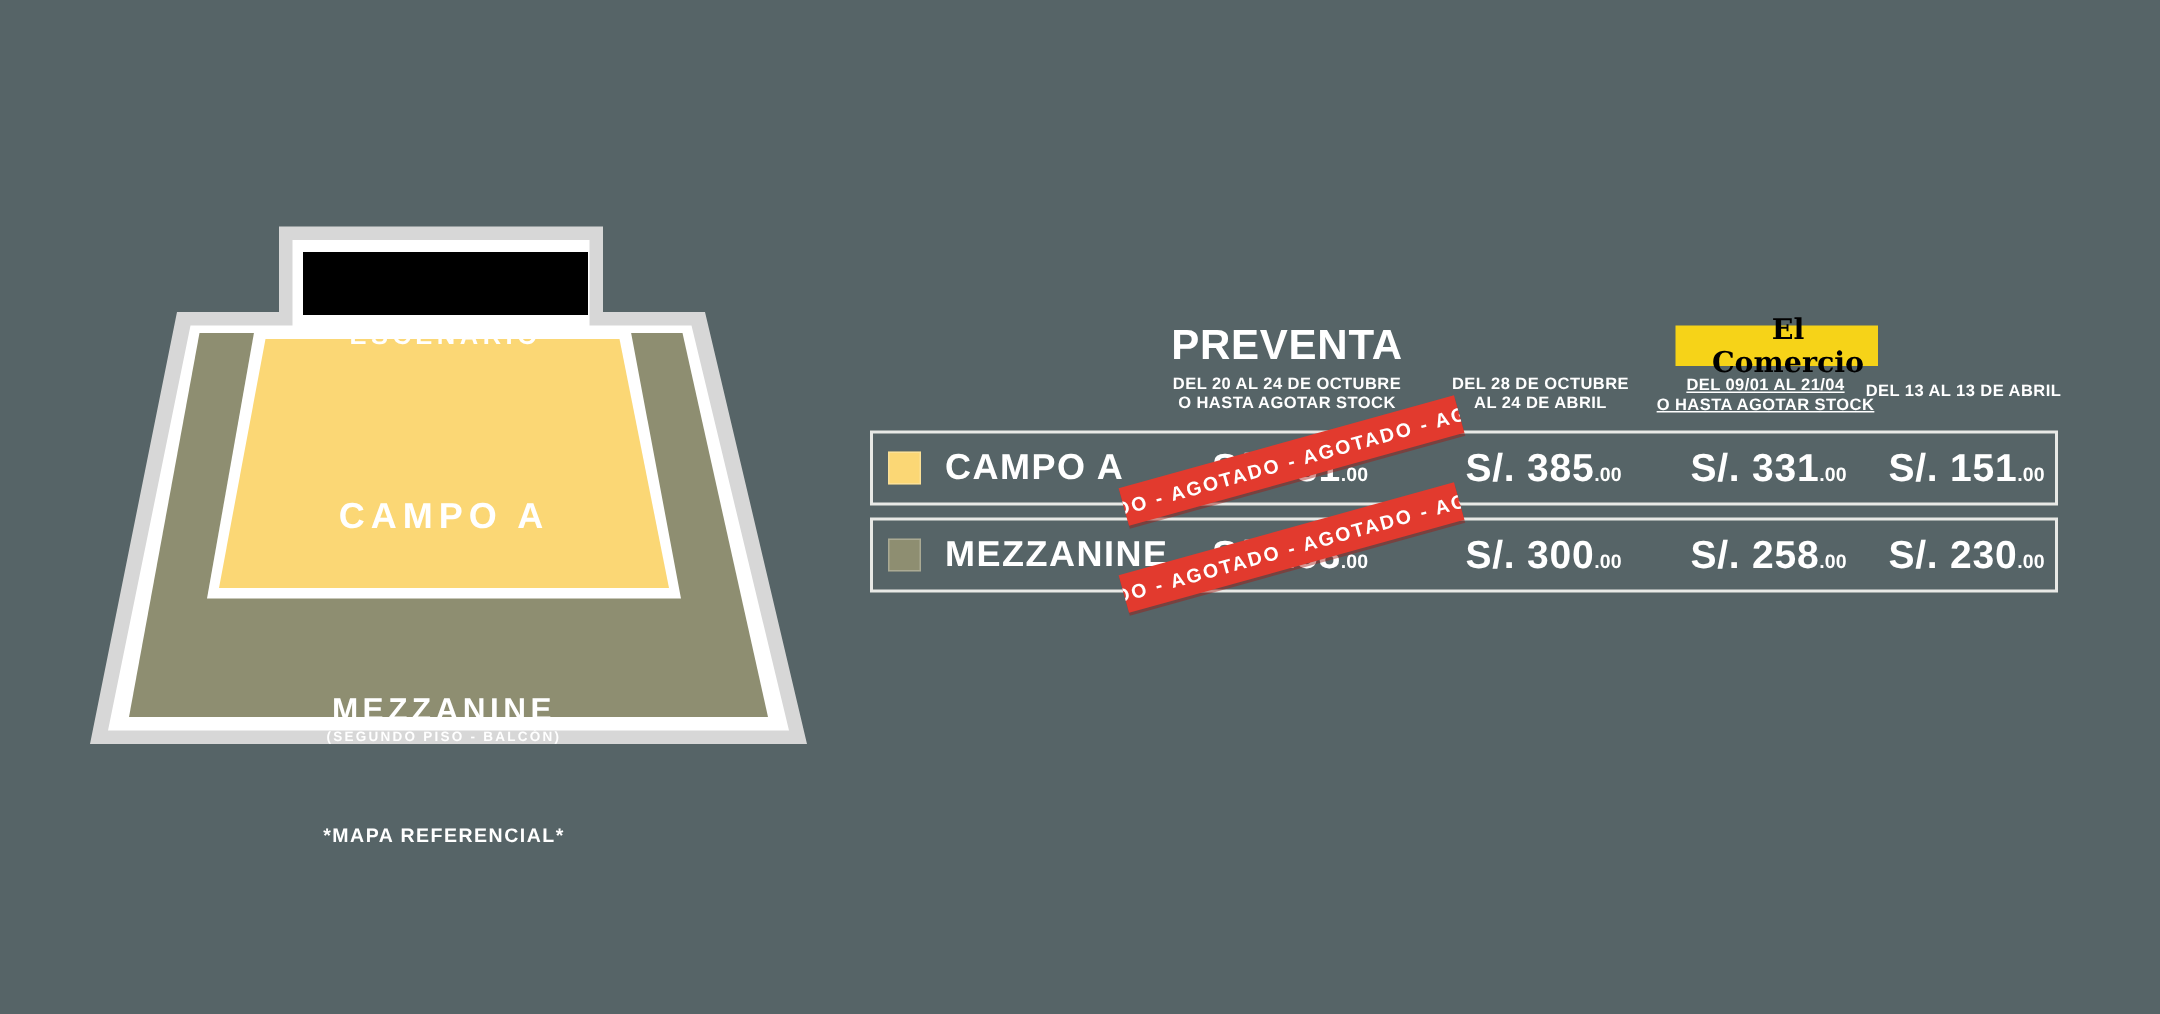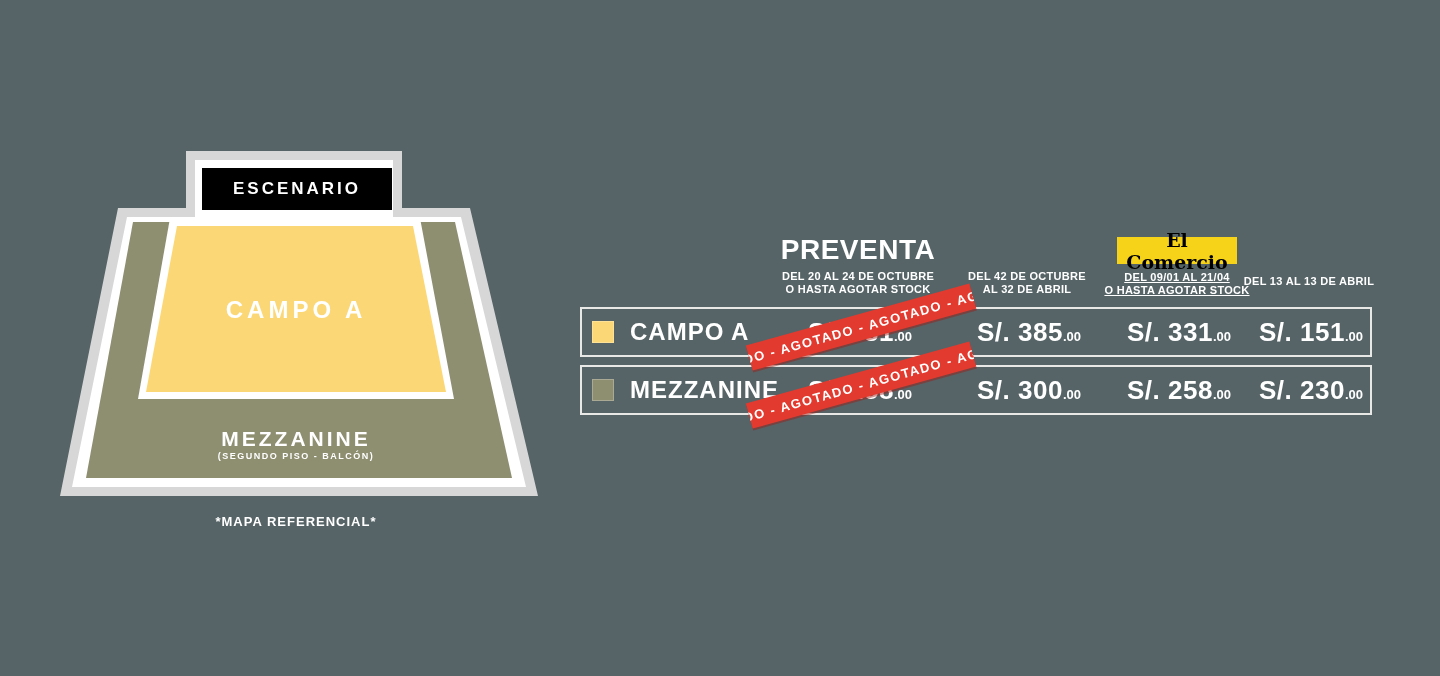--- a/index.html
+++ b/index.html
@@ -2,41 +2,41 @@
 <html><head>
 <meta charset="utf-8">
 <style>
   html,body{margin:0;padding:0;}
   body{
     width:1440px;height:676px;overflow:hidden;position:relative;
     background:#566467;
     font-family:"Liberation Sans", sans-serif;
     color:#ffffff;
   }
-  .abs{position:absolute;}
+  .abs{position:absolute;margin-top:35px;}
   
   #map-svg{position:absolute;left:40px;top:140px;}
   .map-label{position:absolute;text-align:center;color:#fff;}
   #stage-label{left:202px;top:168px;width:190px;height:42px;display:flex;align-items:center;justify-content:center;
     font-size:17px;font-weight:bold;letter-spacing:3px;}
   #campo-label{left:156px;top:296px;width:280px;font-size:24px;font-weight:bold;letter-spacing:4px;}
   #mezz-label{left:146px;top:427px;width:300px;font-size:21px;font-weight:bold;letter-spacing:3px;}
   #mezz-sub{left:146px;top:451px;width:300px;font-size:9px;font-weight:bold;letter-spacing:1.5px;}
   #map-footnote{left:146px;top:514px;width:300px;font-size:13px;font-weight:bold;letter-spacing:1px;}
   
-  #table{position:absolute;left:580px;top:208px;width:800px;height:230px;}
+  #table{position:absolute;left:580px;top:188px;width:800px;height:230px;}
   .col-head{position:absolute;text-align:center;font-weight:bold;color:#fff;}
   .col-head .big{font-size:28px;line-height:28px;letter-spacing:0.5px;}
   .col-sub{position:absolute;text-align:center;font-size:11px;line-height:13px;font-weight:bold;letter-spacing:0.3px;color:#fff;}
   #head-preventa{left:178px;top:28px;width:200px;}
   #sub-preventa {left:178px;top:62px;width:200px;}
   #head-regular {left:347px;top:28px;width:200px;}
   #sub-regular  {left:347px;top:62px;width:200px;}
   #head-comercio{left:537px;top:29px;width:120px;height:27px;display:flex;align-items:center;justify-content:center;
-                 font-family:"DejaVu Serif", serif;font-weight:bold;font-size:19px;letter-spacing:0px;}
+                 font-family:"DejaVu Serif", serif;font-weight:bold;font-size:19px;letter-spacing:0px;padding-left:15px;}
   #sub-comercio {left:497px;top:63px;width:200px;text-decoration:underline;}
   #head-promo   {left:654px;top:10px;width:150px;}
   #head-promo .big{font-size:25px;line-height:25px;}
   #sub-promo    {left:654px;top:67px;width:150px;}
   .price-row{position:absolute;left:0;width:792px;height:50px;border:2px solid #e8e9e6;box-sizing:border-box;
              display:flex;align-items:center;}
   #row-campo{top:99px;}
   #row-mezz{top:157px;}
   .swatch{width:22px;height:22px;margin-left:10px;flex:0 0 auto;border:1px solid rgba(255,255,255,0.25);box-sizing:border-box;}
   .zone-label{margin-left:16px;font-size:24px;font-weight:bold;letter-spacing:1px;white-space:nowrap;}
@@ -74,22 +74,22 @@
 
   <div class="col-head" id="head-preventa">
     <span class="big">PREVENTA</span>
   </div>
   <div class="col-sub" id="sub-preventa">
     <div>DEL 20 AL 24 DE OCTUBRE</div>
     <div>O HASTA AGOTAR STOCK</div>
   </div>
 
   <div class="col-sub" id="sub-regular">
-    <div>DEL 42 DE OCTUBRE</div>
-    <div>AL 32 DE ABRIL</div>
+    <div>DEL 28 DE OCTUBRE</div>
+    <div>AL 24 DE ABRIL</div>
   </div>
 
   <div class="col-head" id="head-comercio" style="background:#f6d318;color:#000;">El Comercio</div>
   <div class="col-sub" id="sub-comercio">
     <div>DEL 09/01 AL 21/04</div>
     <div>O HASTA AGOTAR STOCK</div>
   </div>
 
   <div class="col-sub" id="sub-promo">
     <div>DEL 13 AL 13 DE ABRIL</div>

